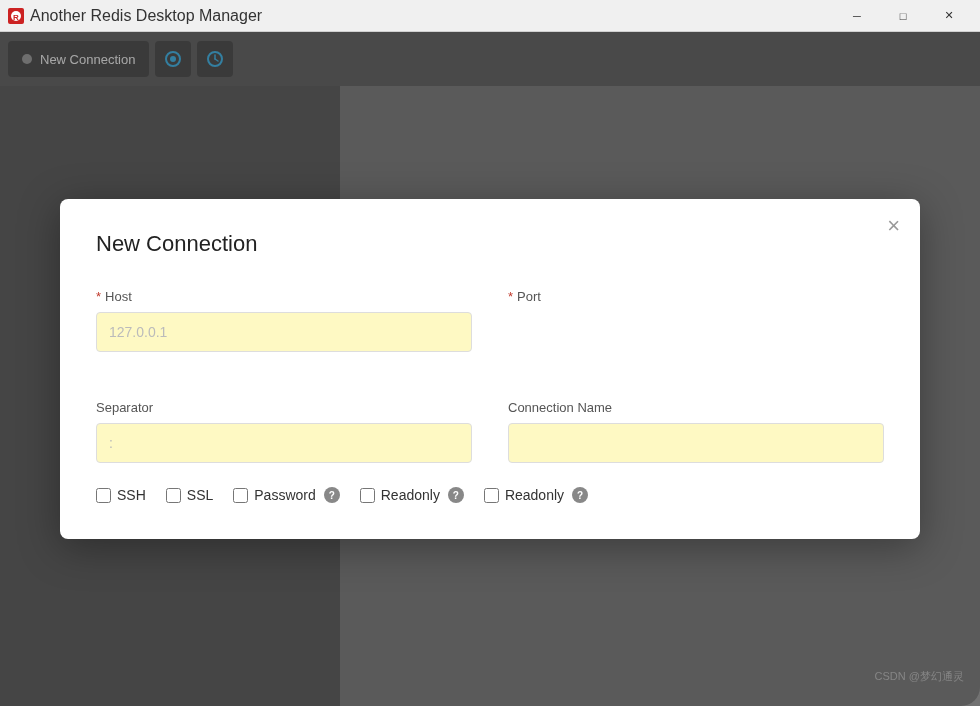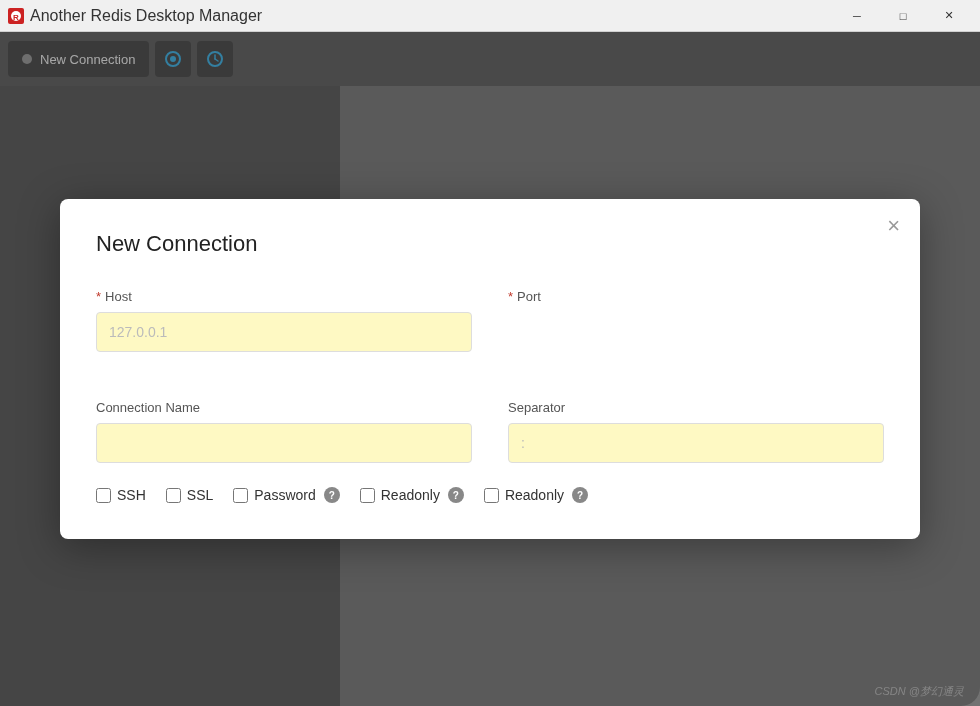--- a/index.html
+++ b/index.html
@@ -220,25 +220,24 @@
       color: #fff;
       font-size: 10px;
       font-weight: bold;
       cursor: pointer;
       margin-left: 2px;
     }
 
     
     .watermark {
       position: absolute;
-      bottom: 7px;
+      bottom: 22px;
       right: 16px;
       font-size: 11px;
       color: #ccc;
-      font-style: italic;
     }
 
     
     .sidebar {
       position: absolute;
       left: 0;
       top: 54px;
       width: 340px;
       bottom: 0;
       background: #6a6a6a;
@@ -308,31 +307,31 @@
         </div>
       </div>
 
       <div class="form-row">
         <div class="form-group">
         </div>
       </div>
 
       <div class="form-row">
         <div class="form-group">
+          <div class="form-label">Separator</div>
+          <div class="form-input-wrap">
+            <input class="form-input" type="text" placeholder=":" style="">
+          </div>
+        </div>
+        <div class="form-group">
           <div class="form-label">Connection Name</div>
           <div class="form-input-wrap">
             <input class="form-input" type="text" placeholder="" style="">
           </div>
         </div>
-        <div class="form-group">
-          <div class="form-label">Separator</div>
-          <div class="form-input-wrap">
-            <input class="form-input" type="text" placeholder=":" style="">
-          </div>
-        </div>
       </div>
 
       <div class="checkboxes-row">
         <label class="checkbox-item">
           <input type="checkbox" style="">
           <span>SSH</span>
         </label>
         <label class="checkbox-item">
           <input type="checkbox" style="">
           <span>SSL</span>

